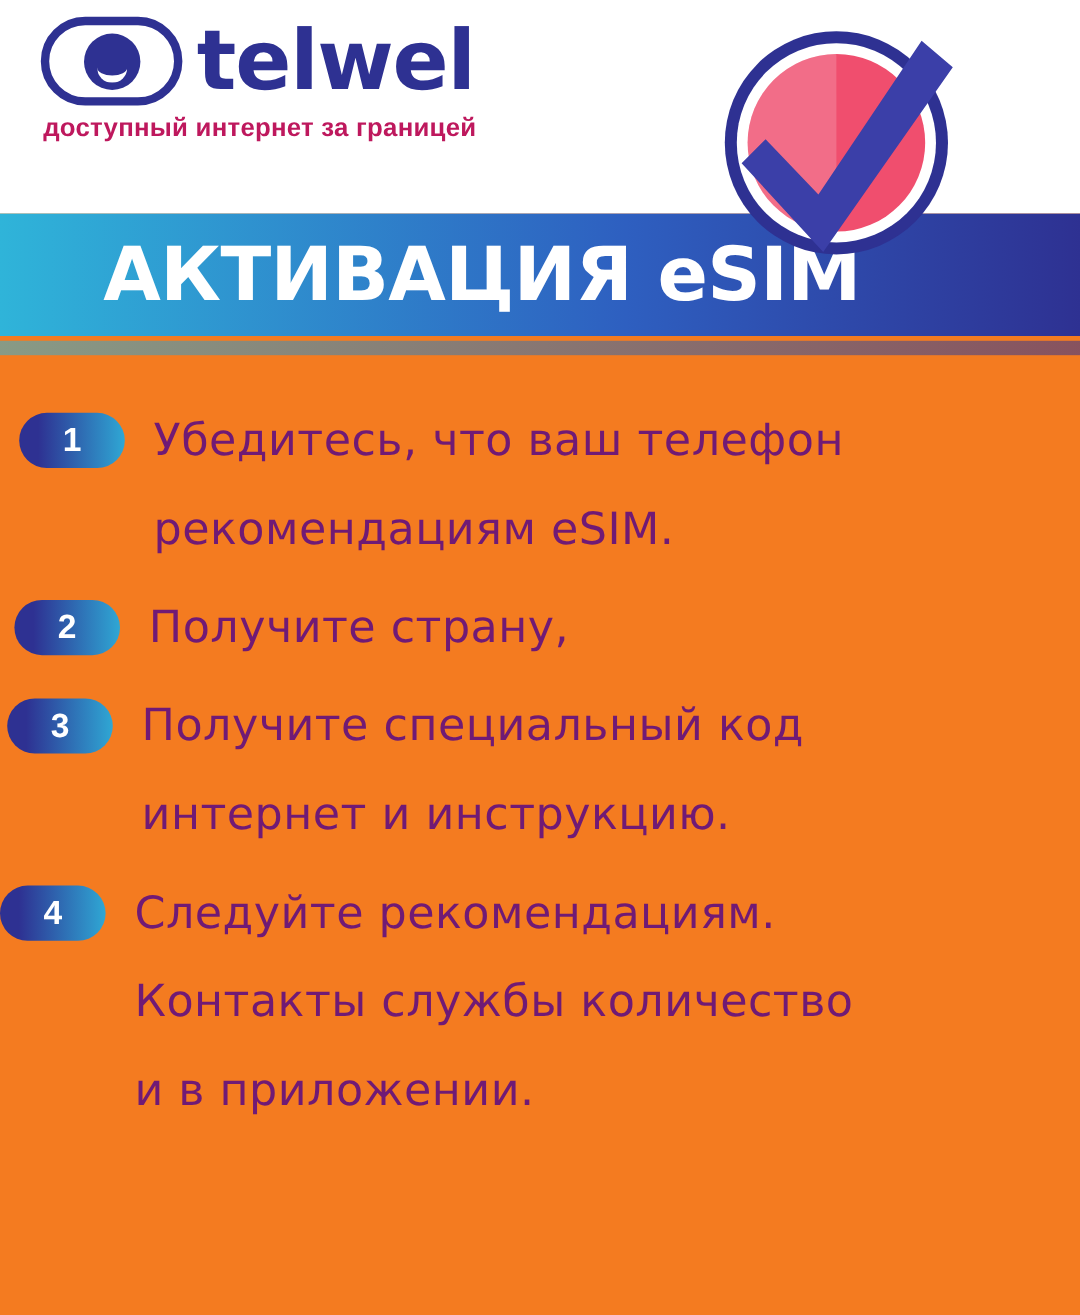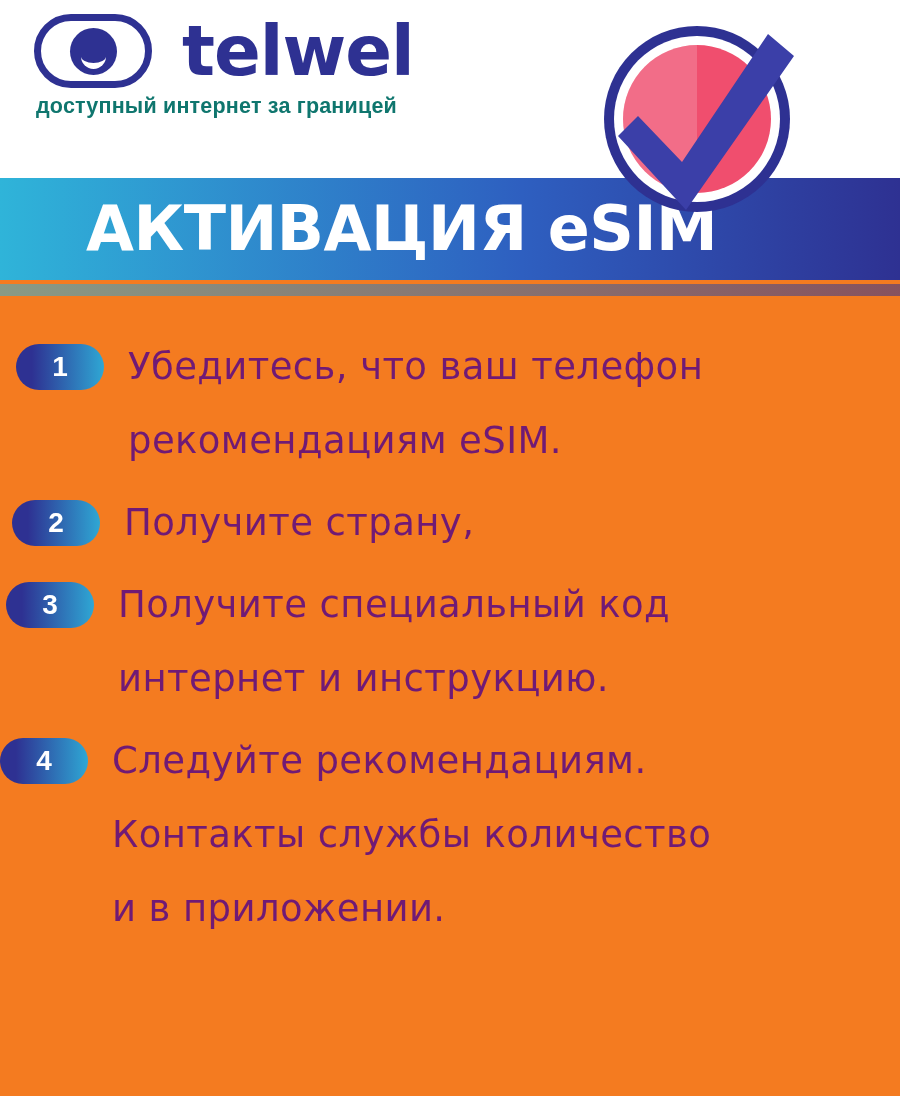--- a/index.html
+++ b/index.html
@@ -26,21 +26,21 @@
 
   .logo-block {
     position: absolute;
     left: 34px;
     top: 14px;
     width: 430px;
   }
   .logo-row {
     display: flex;
     align-items: center;
-    gap: 30px;
+    gap: 12px;
   }
   .logo-mark {
     width: 118px;
     height: 74px;
     border: 7px solid #2E3192;
     border-radius: 37px;
     box-sizing: border-box;
     display: flex;
     align-items: center;
     justify-content: center;
@@ -68,21 +68,21 @@
     color: #2E3192;
     letter-spacing: -1px;
     line-height: 1;
     font-family: "DejaVu Sans", sans-serif;
   }
   .logo-tagline {
     margin-top: 6px;
     margin-left: 2px;
     font-size: 21.5px;
     font-weight: bold;
-    color: #0f766e;
+    color: #be185d;
     letter-spacing: 0.2px;
     white-space: nowrap;
     font-family: "Liberation Sans", sans-serif;
   }
 
   
   .badge {
     position: absolute;
     left: 598px;
     top: 20px;

